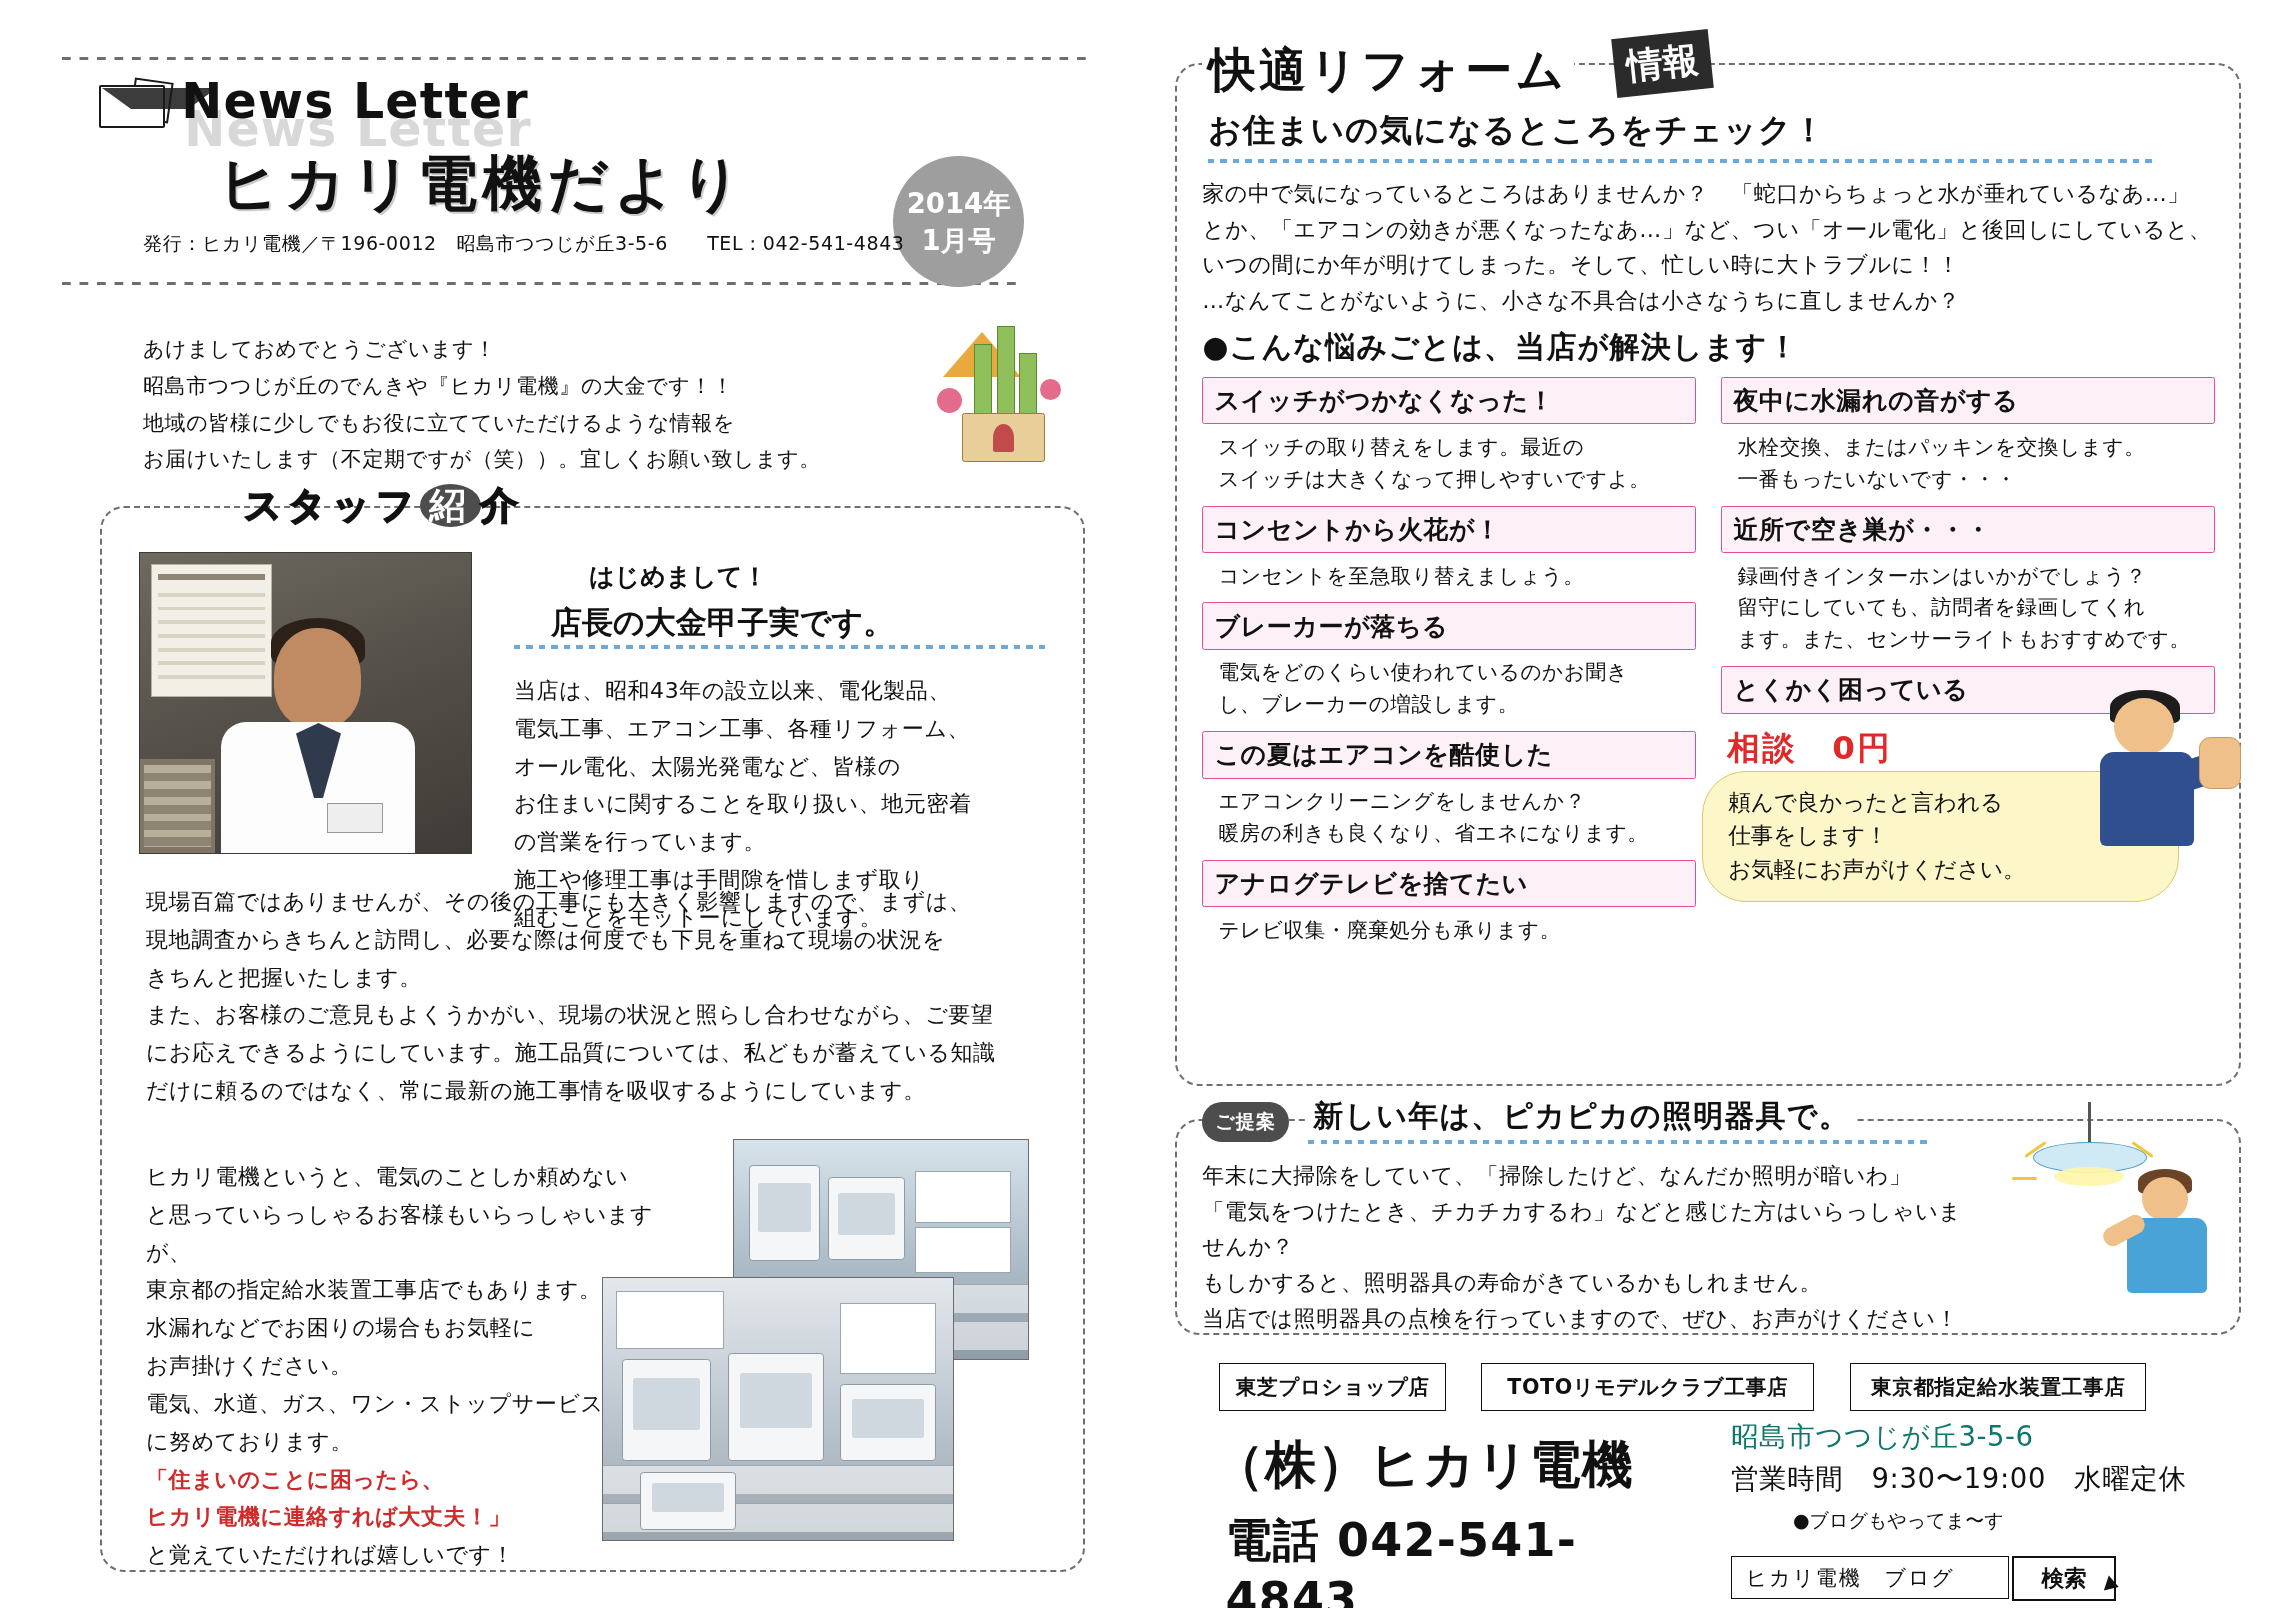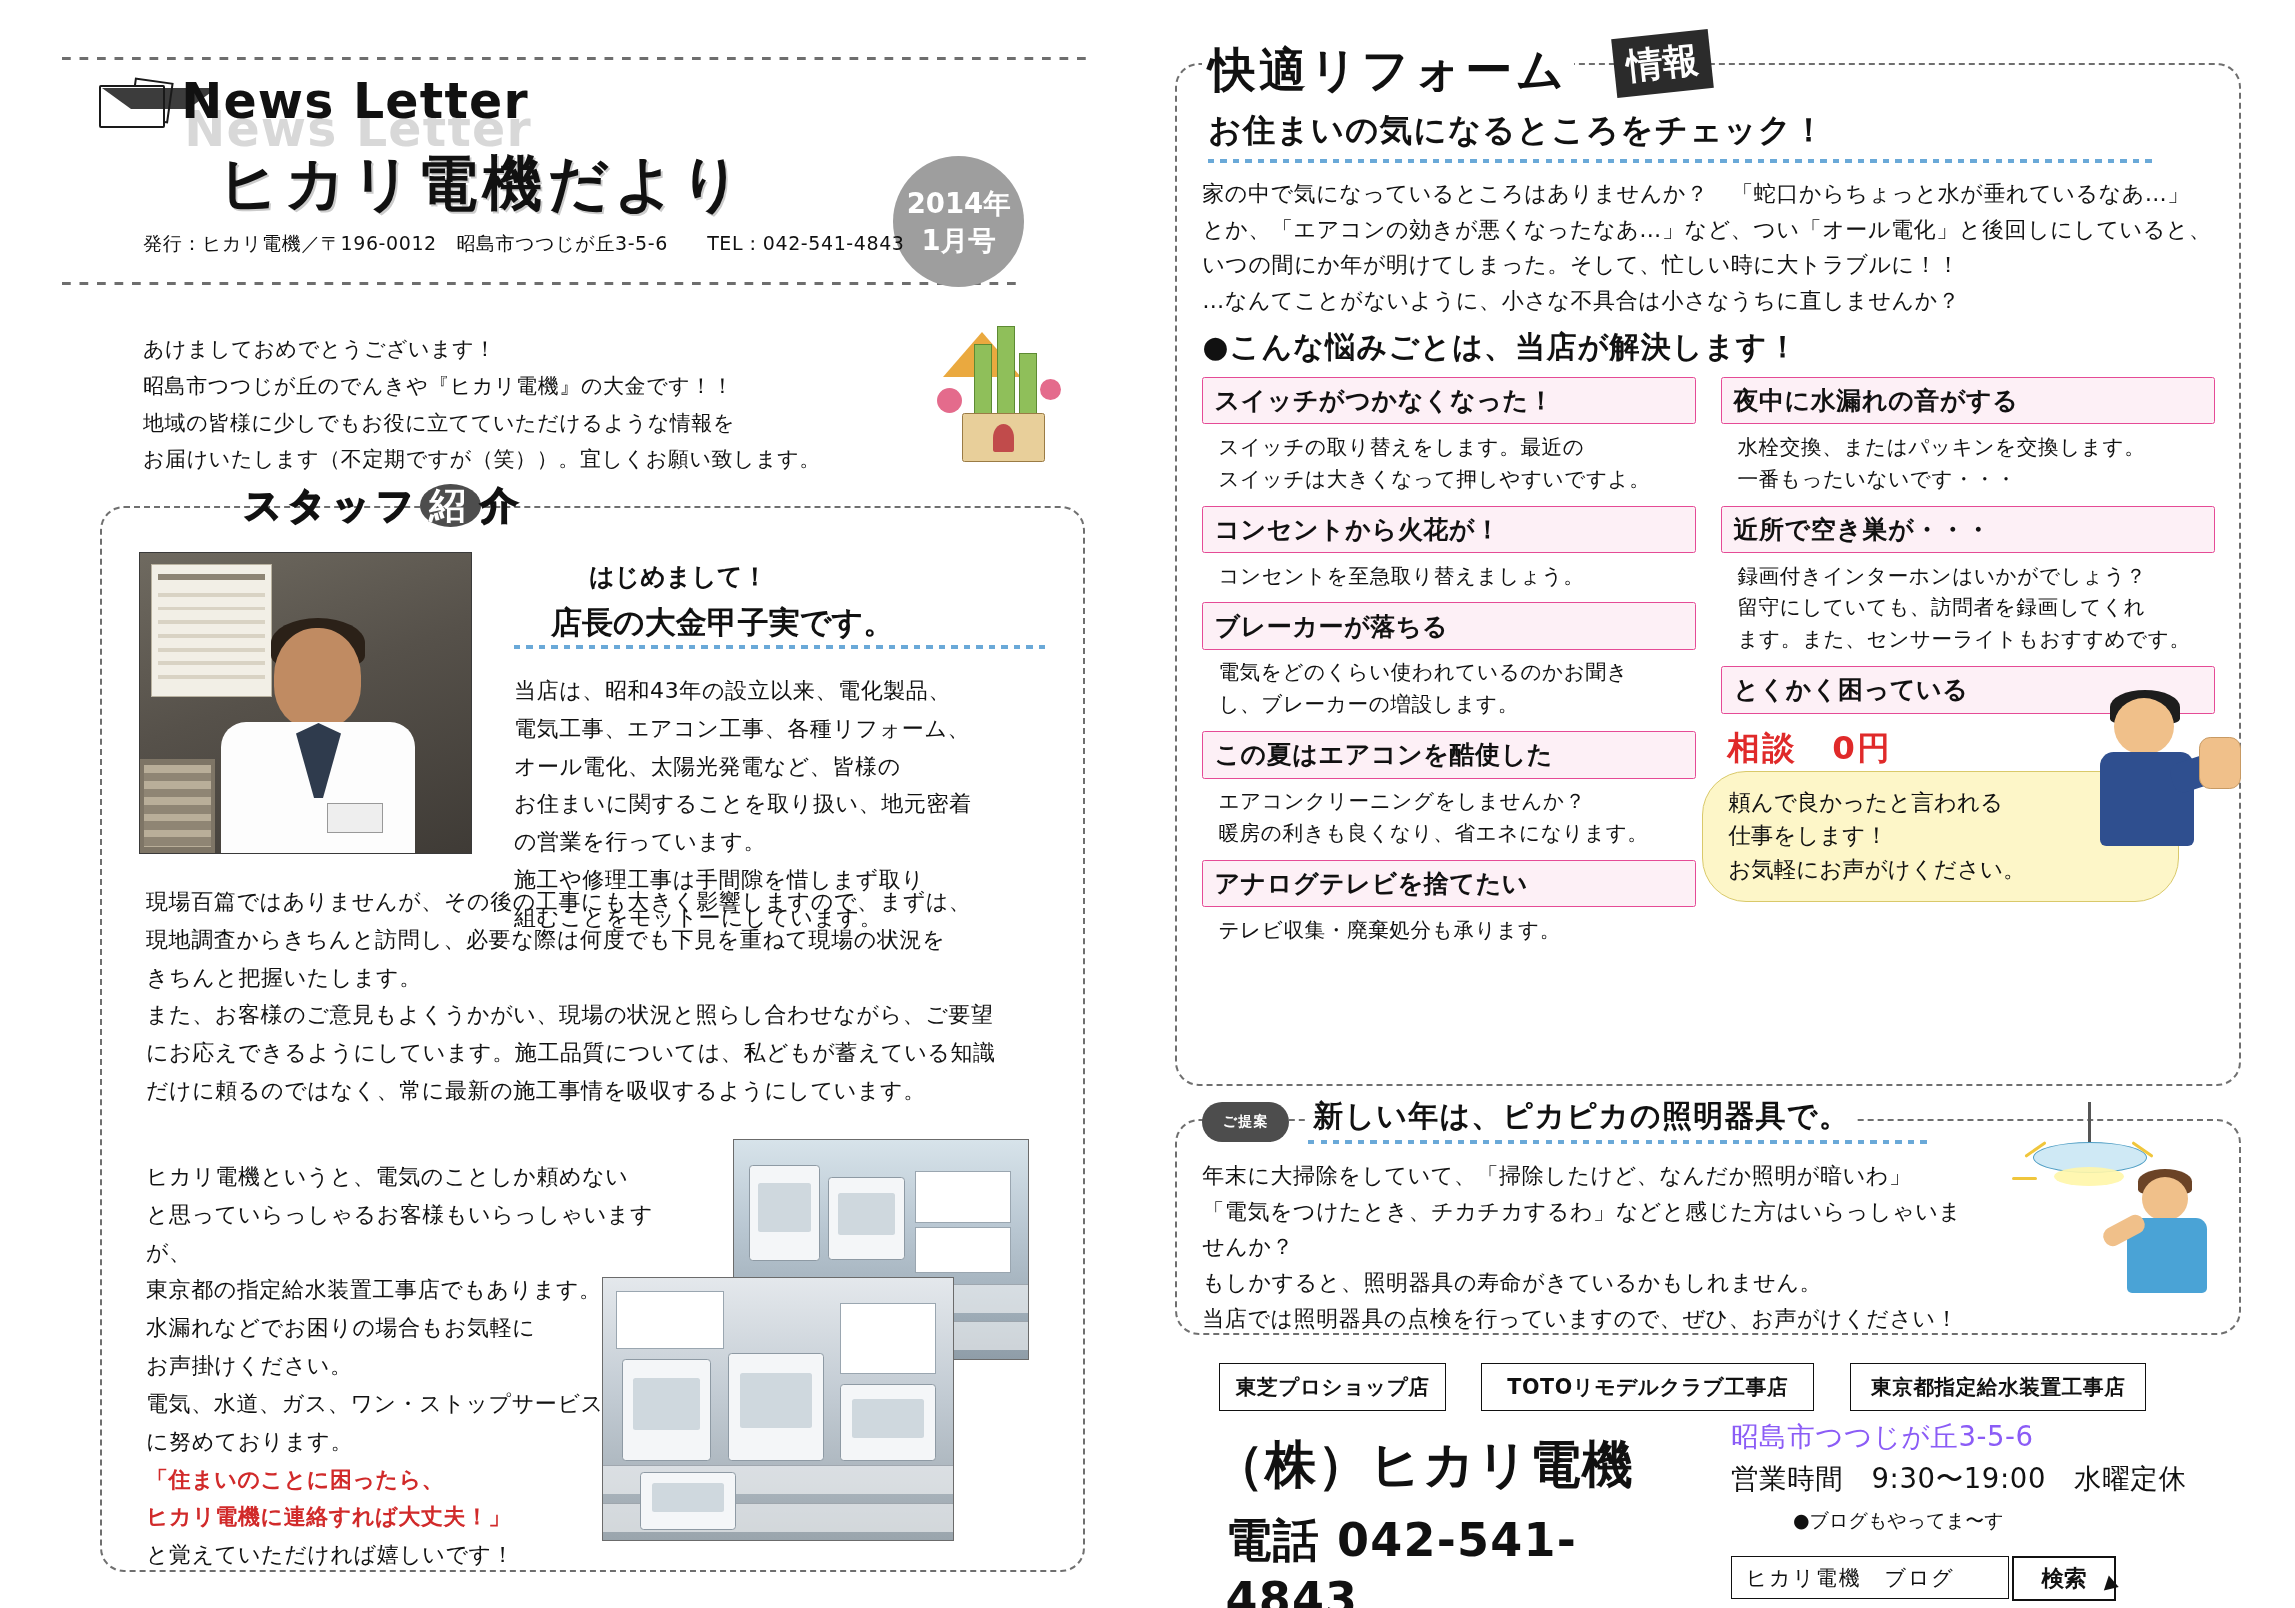--- a/index.html
+++ b/index.html
@@ -200,21 +200,21 @@
   .wk-arm{position:absolute;left:94px;top:81px;width:50px;height:30px;background:#2f4f8f;border-radius:10px;transform:rotate(-18deg);}
   .wk-thumb{position:absolute;left:122px;top:60px;width:40px;height:50px;background:#f0c08a;border-radius:11.2px;border:1.9px solid #c89a63;}
 
   .lighting-box{
     position:absolute;left:6.2px;top:1075px;width:1062px;height:212px;
     border:2.5px dashed #6f6f6f;border-radius:24px;background:#fff;
   }
   .teian{
     position:absolute;left:25px;top:-19px;width:87px;height:40px;border-radius:20px;
     background:#4d4d4d;color:#fff;display:flex;align-items:center;justify-content:center;
-    font-size:14px;font-weight:bold;letter-spacing:1.2px;
+    font-size:19px;font-weight:bold;letter-spacing:1.2px;
   }
   .lighting-head{
     position:absolute;left:131px;top:-25px;font-size:30px;font-weight:bold;color:#111;letter-spacing:1.2px;background:#fff;padding:0 5px;
   }
   .lighting-rule{position:absolute;left:131px;top:19px;width:625px;height:3.7px;background-image:repeating-linear-gradient(90deg,#6aa9d8 0 6.2px,transparent 6.2px 12.5px);}
   .lighting-body{
     position:absolute;left:25px;top:37px;width:775px;font-size:22px;line-height:1.62;color:#111;letter-spacing:0.6px;
   }
   .lamp{position:absolute;left:831px;top:-19px;width:212px;height:206px;}
   .lamp-cord{position:absolute;left:80px;top:0;width:2.5px;height:44px;background:#555;}
@@ -238,21 +238,21 @@
 
   .company{
     position:absolute;left:44px;top:1387px;width:475px;
   }
   .company-name{font-size:51px;font-weight:bold;letter-spacing:1.2px;color:#111;}
   .company-tel{font-size:46px;font-weight:bold;letter-spacing:1.2px;color:#111;margin-top:10px;margin-left:12.5px;}
 
   .contact{
     position:absolute;left:562px;top:1375px;width:500px;
   }
-  .contact-addr{font-size:27.5px;letter-spacing:0.6px;color:#8b5cf6;}
+  .contact-addr{font-size:27.5px;letter-spacing:0.6px;color:#0f766e;}
   .contact-hours{font-size:27.5px;letter-spacing:0.6px;color:#111;margin-top:6.2px;}
   .blog-label{font-size:19px;color:#111;margin-top:11.2px;margin-left:62px;}
   .search-row{position:absolute;left:44px;top:1487px;width:437px;height:44px;}
   .search-box{
     position:absolute;left:0;top:0;width:262px;height:41px;border:1.9px solid #111;background:#fff;
     display:flex;align-items:center;padding-left:13.7px;font-size:21px;color:#111;letter-spacing:1.9px;
   }
   .search-btn{
     position:absolute;left:281px;top:0;width:100px;height:41px;border:2.5px solid #111;background:#fff;
     display:flex;align-items:center;justify-content:center;font-size:22.5px;font-weight:bold;color:#111;

